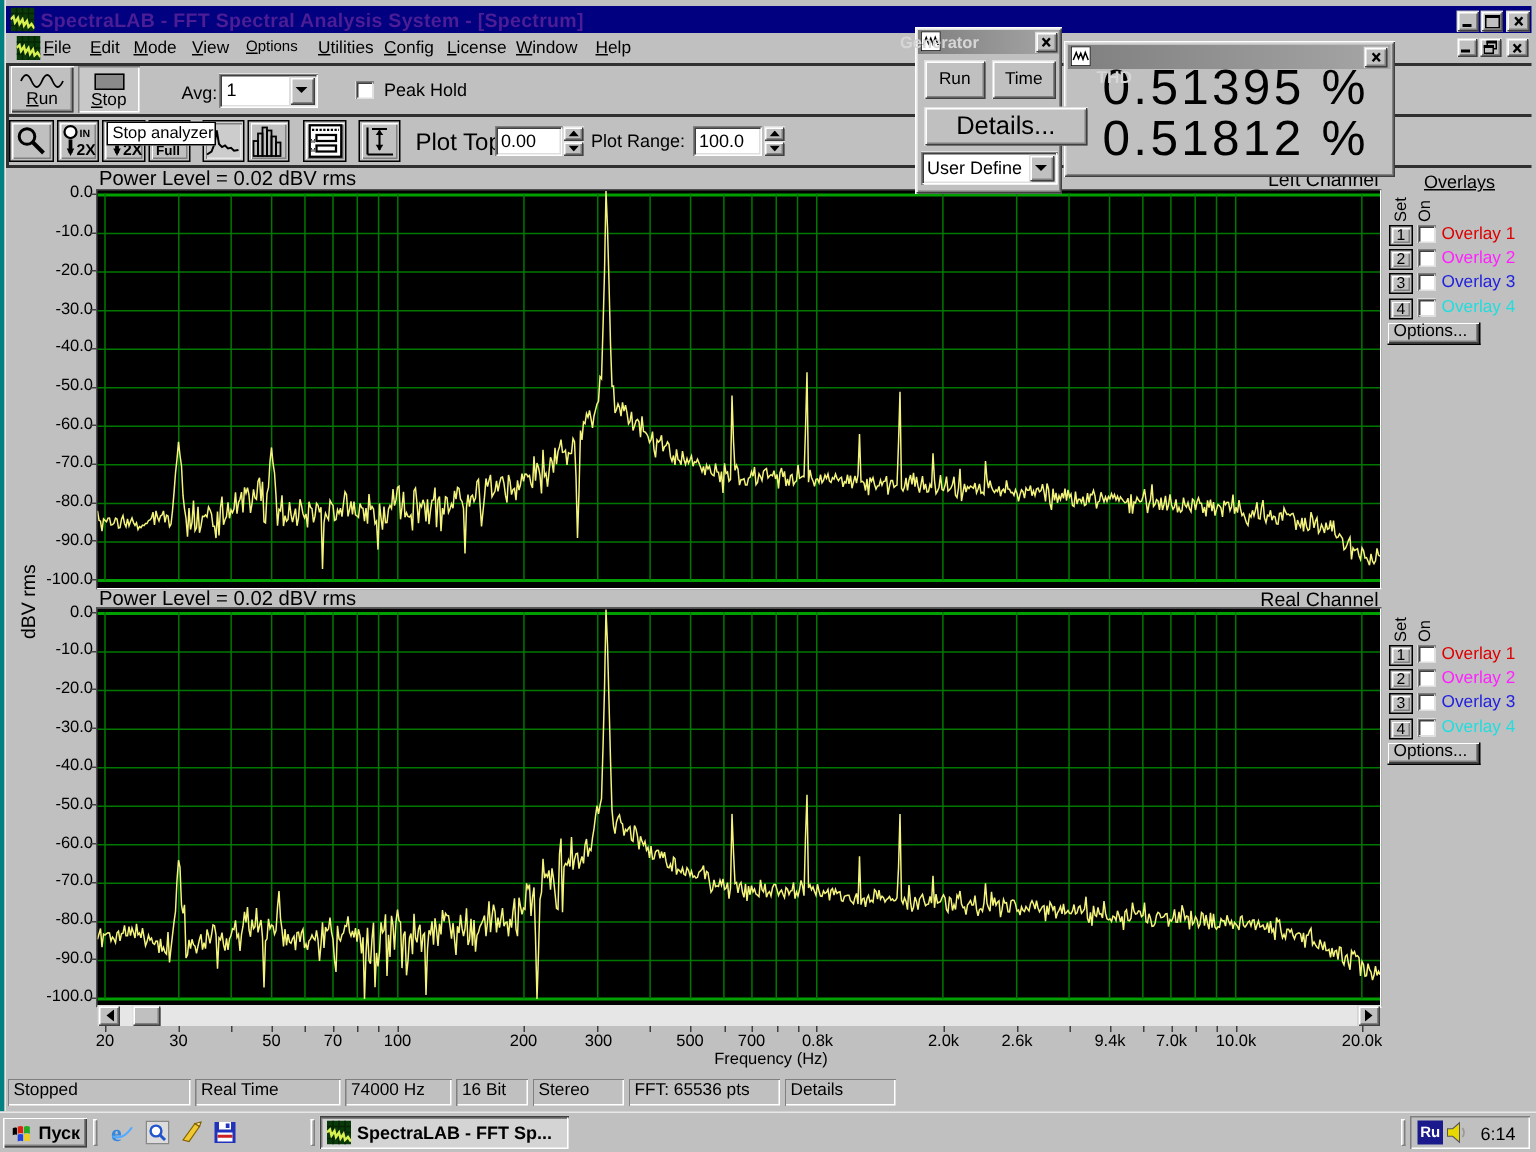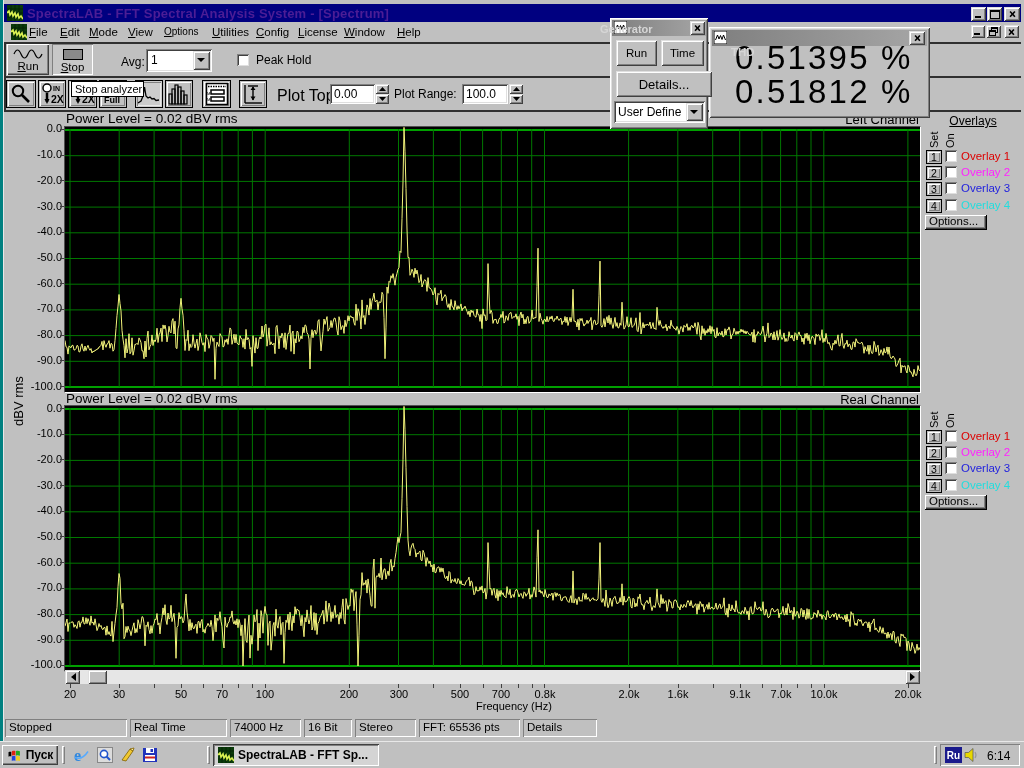--- a/index.html
+++ b/index.html
@@ -419,22 +419,22 @@
 <div class="abs" style="left:94px;top:688px;width:50px;text-align:center;font-size:11px">30</div>
 <div class="abs" style="left:156px;top:688px;width:50px;text-align:center;font-size:11px">50</div>
 <div class="abs" style="left:197px;top:688px;width:50px;text-align:center;font-size:11px">70</div>
 <div class="abs" style="left:240px;top:688px;width:50px;text-align:center;font-size:11px">100</div>
 <div class="abs" style="left:324px;top:688px;width:50px;text-align:center;font-size:11px">200</div>
 <div class="abs" style="left:374px;top:688px;width:50px;text-align:center;font-size:11px">300</div>
 <div class="abs" style="left:435px;top:688px;width:50px;text-align:center;font-size:11px">500</div>
 <div class="abs" style="left:476px;top:688px;width:50px;text-align:center;font-size:11px">700</div>
 <div class="abs" style="left:520px;top:688px;width:50px;text-align:center;font-size:11px">0.8k</div>
 <div class="abs" style="left:604px;top:688px;width:50px;text-align:center;font-size:11px">2.0k</div>
-<div class="abs" style="left:653px;top:688px;width:50px;text-align:center;font-size:11px">1.6k</div>
-<div class="abs" style="left:715px;top:688px;width:50px;text-align:center;font-size:11px">9.1k</div>
+<div class="abs" style="left:653px;top:688px;width:50px;text-align:center;font-size:11px">2.6k</div>
+<div class="abs" style="left:715px;top:688px;width:50px;text-align:center;font-size:11px">9.4k</div>
 <div class="abs" style="left:756px;top:688px;width:50px;text-align:center;font-size:11px">7.0k</div>
 <div class="abs" style="left:799px;top:688px;width:50px;text-align:center;font-size:11px">10.0k</div>
 <div class="abs" style="left:883px;top:688px;width:50px;text-align:center;font-size:11px">20.0k</div>
 <div class="abs" style="left:434px;top:700px;width:160px;text-align:center;font-size:11px">Frequency (Hz)</div>
 <div class="abs sunk1" style="left:5px;top:719px;width:122px;height:18px;padding:2px 0 0 4px;font-size:11.5px">Stopped</div>
 <div class="abs sunk1" style="left:130px;top:719px;width:97px;height:18px;padding:2px 0 0 4px;font-size:11.5px">Real Time</div>
 <div class="abs sunk1" style="left:230px;top:719px;width:71px;height:18px;padding:2px 0 0 4px;font-size:11.5px">74000 Hz</div>
 <div class="abs sunk1" style="left:304px;top:719px;width:48px;height:18px;padding:2px 0 0 4px;font-size:11.5px">16 Bit</div>
 <div class="abs sunk1" style="left:355px;top:719px;width:61px;height:18px;padding:2px 0 0 4px;font-size:11.5px">Stereo</div>
 <div class="abs sunk1" style="left:419px;top:719px;width:101px;height:18px;padding:2px 0 0 4px;font-size:11.5px">FFT: 65536 pts</div>
@@ -521,21 +521,21 @@
 <div class="abs btn ctr" style="left:690px;top:21px;width:15px;height:14px;z-index:52">
     <svg width="11" height="10" viewBox="0 0 11 10">
       <g stroke="#000" stroke-width="1.6">
         <line x1="3.08" y1="2.5" x2="7.92" y2="7.800000000000001"></line>
         <line x1="7.92" y1="2.5" x2="3.08" y2="7.800000000000001"></line>
       </g>
     </svg>
   </div>
 <div class="abs btn ctr" style="left:616px;top:40px;width:41px;height:26px;font-size:11.5px;z-index:51">Run</div>
 <div class="abs btn ctr" style="left:661px;top:40px;width:43px;height:26px;font-size:11.5px;z-index:51">Time</div>
-<div class="abs btn ctr" style="left:616px;top:71px;width:96px;height:26px;font-size:13px;z-index:51">Details...</div>
+<div class="abs btn ctr" style="left:616px;top:71px;width:109px;height:26px;font-size:17px;z-index:51">Details...</div>
 <div class="abs sunk" style="left:614px;top:101px;width:91px;height:22px;background:#fff;z-index:51">
     <div class="abs" style="left:4px;top:4px;font-size:12px">User Define</div>
     <div class="abs btn ctr" style="right:2px;top:2px;width:17px;height:18px">
       <svg width="9" height="5">
         <polygon points="0,0 8,0 4,4" fill="#000"></polygon>
       </svg>
     </div>
   </div>
 <div class="abs" style="left:0;top:741px;width:1024px;height:27px;background:#c0c0c0;border-top:1px solid #e8e8e8"></div>
 <div class="abs raisedthin ctr" style="left:2px;top:745px;width:56px;height:20px;z-index:60">

